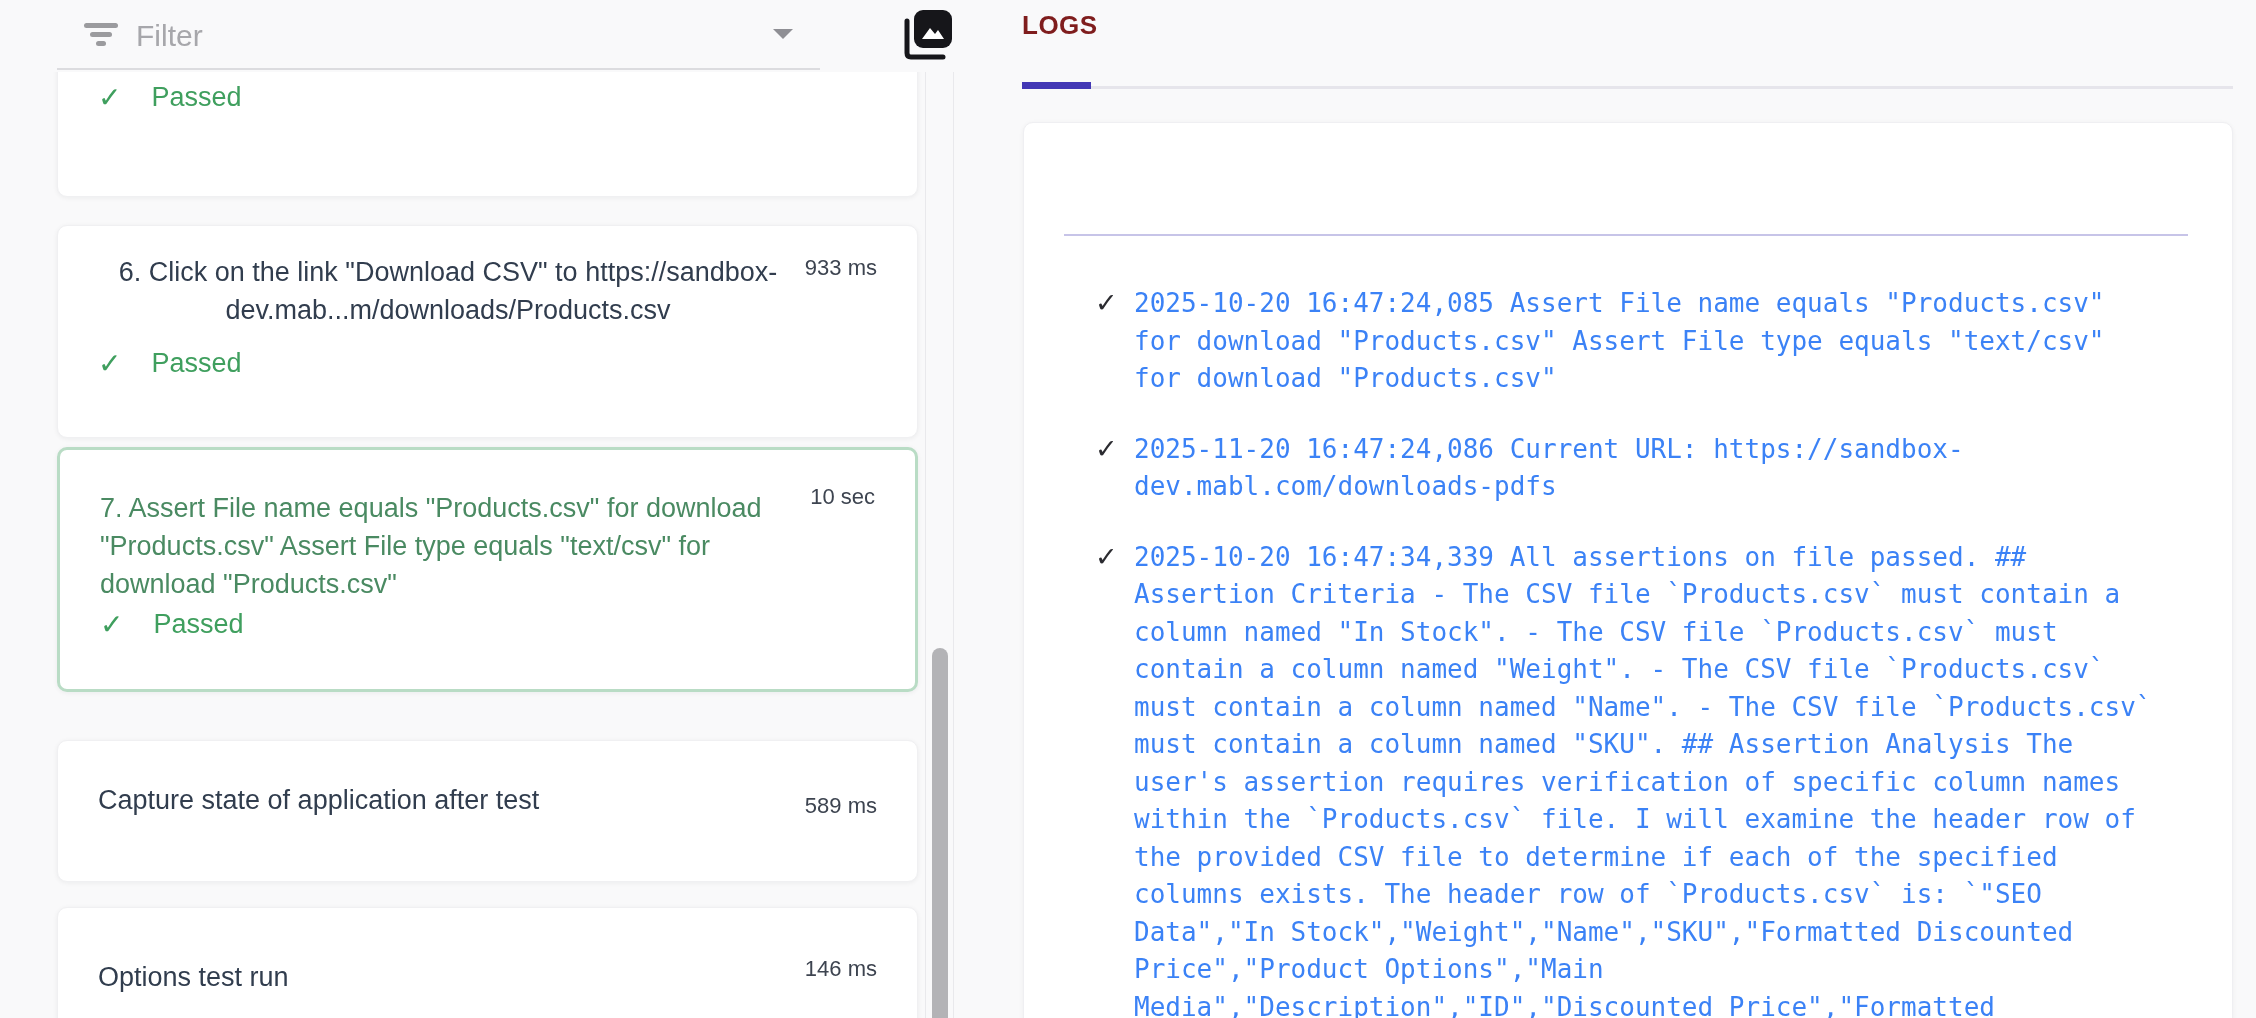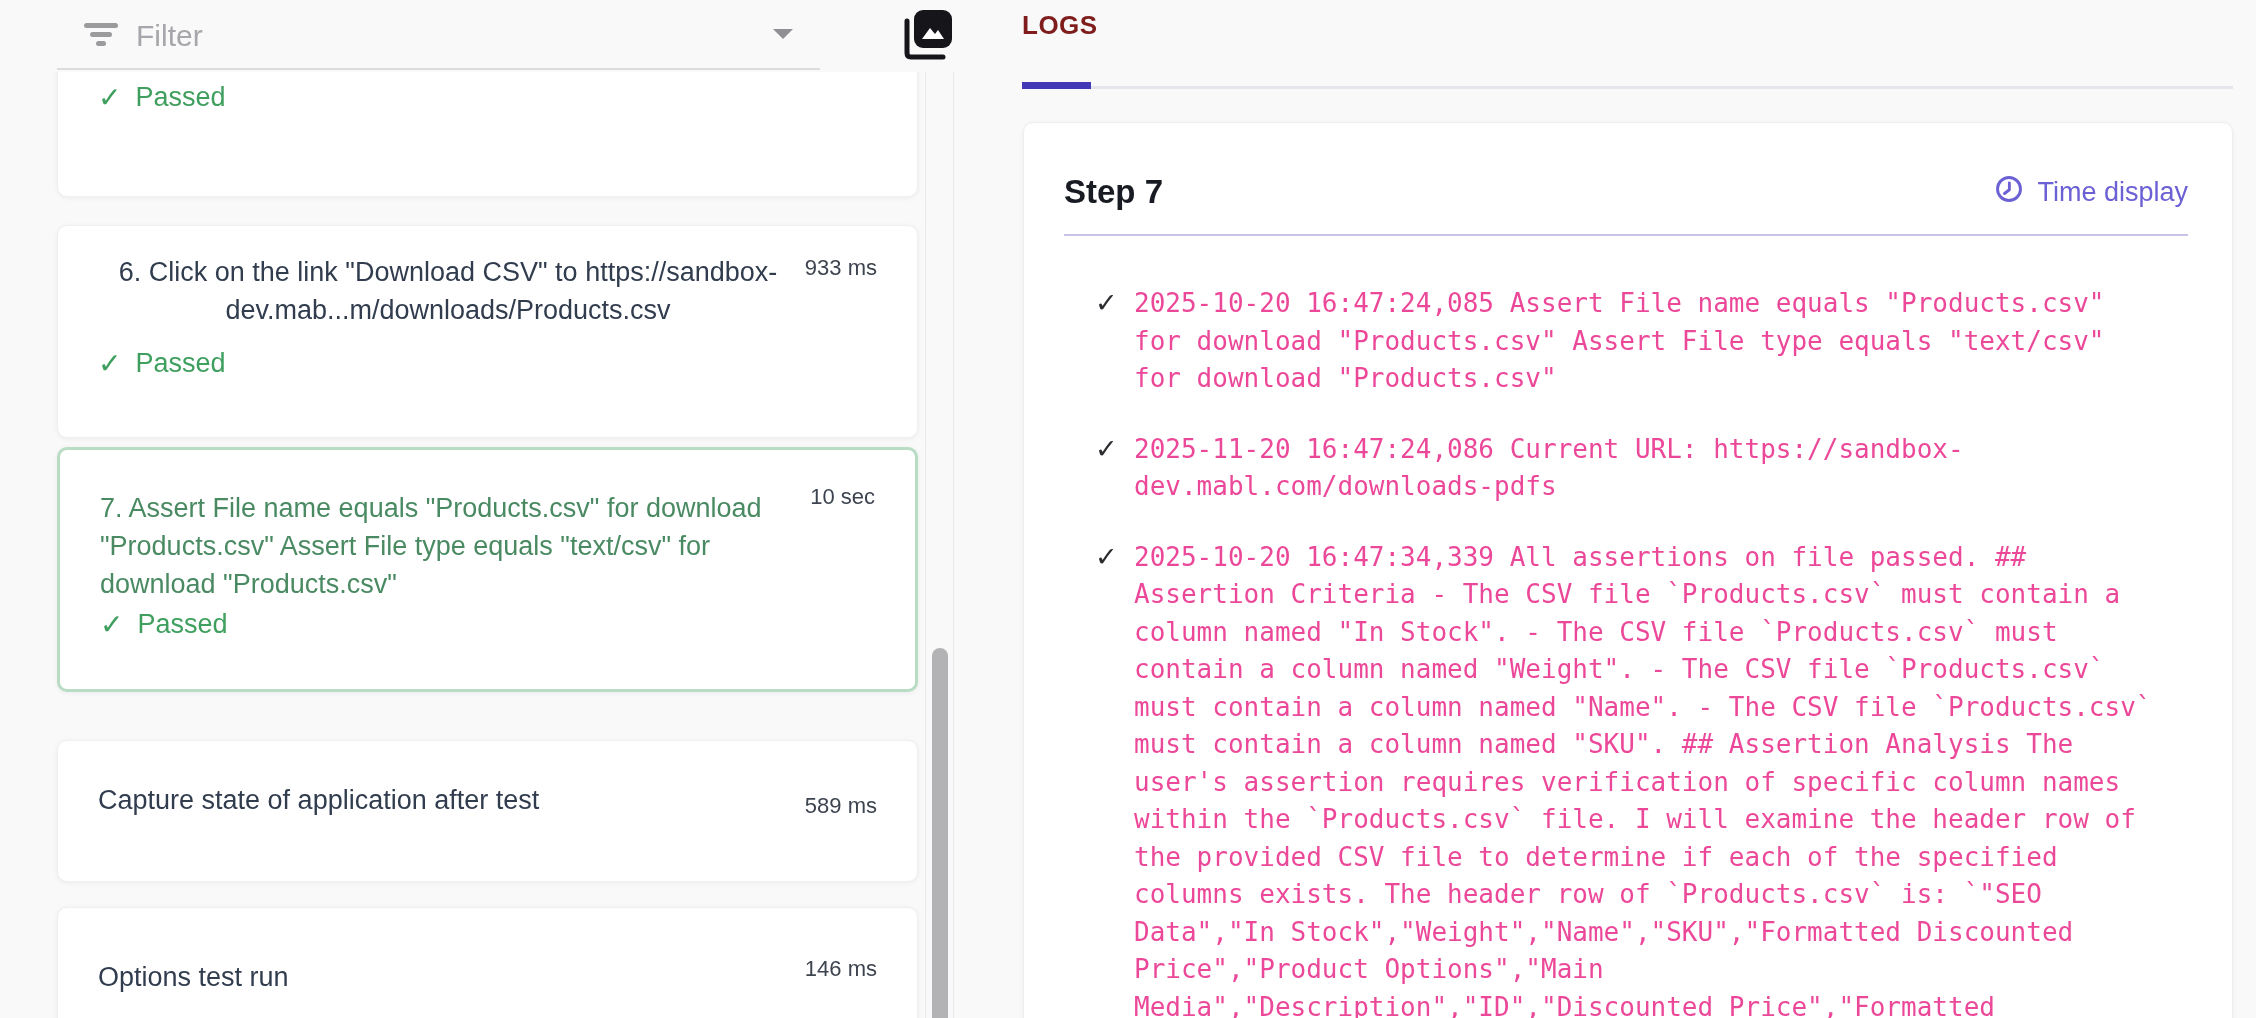--- a/index.html
+++ b/index.html
@@ -33,21 +33,21 @@
   .card-4 .step-title { top:40px; }
   .card-5 .step-title { top:50px; }
 
   .step-duration { position:absolute; right:40px; font-size:22px; color:#3d4450; }
   .card-2 .step-duration { top:29px; }
   .card-3 .step-duration { top:34px; }
   .card-4 .step-duration { top:52px; }
   .card-5 .step-duration { top:48px; }
 
   .step-status { position:absolute; left:40px; font-size:27px; color:#3f9f5e;
-    display:flex; align-items:center; gap:14px; }
+    display:flex; align-items:center; gap:30px; }
   .card-1 .step-status { top:40px; }
   .card-2 .step-status { top:121px; }
   .card-3 .step-status { top:158px; }
   .check-icon::before { content:"\2713"; font-size:28px; }
 
   
   .scroll-gutter { position:absolute; left:925px; top:72px; width:29px; height:946px;
     border-left:1px solid #e9e9ec; border-right:1px solid #e9e9ec; }
   .scroll-thumb { position:absolute; left:6px; top:576px; width:16px; height:372px;
     border-radius:9px 9px 0 0; background:#b3b3b6; }
@@ -65,21 +65,21 @@
   .step-heading { font-size:33px; font-weight:700; color:#181b22; }
   .time-display { display:flex; align-items:center; gap:13px; font-size:27px; color:#6b60d4;
     background:none; border:none; cursor:pointer; font-family:"Liberation Sans", sans-serif; }
   .header-divider { position:absolute; left:40px; right:44px; top:111px; height:2px; background:#c7c4e8; }
 
   .log-entries { position:absolute; left:71px; top:162px; right:20px; }
   .log-entry { display:flex; align-items:flex-start; margin-bottom:33px; }
   .log-check { flex:0 0 26px; margin-right:13px; font-size:27px; color:#2b2b30; line-height:37.5px; }
   .log-check::before { content:"\2713"; }
   .log-msg { width:65ch; font-family:"DejaVu Sans Mono", monospace; font-size:26px;
-    line-height:37.5px; color:#ec4899; white-space:pre-wrap; }
+    line-height:37.5px; color:#3b82f6; white-space:pre-wrap; }
 </style>
 </head>
 <body>
 
 <div class="stage">
 
   <div class="filter-field">
     <span class="filter-icon">
       <svg width="36" height="30" viewBox="0 0 36 30">
         <rect x="1" y="4" width="34" height="5" rx="2.5" fill="#9b9b9e"></rect>
@@ -145,32 +145,20 @@
 
   <div class="scroll-gutter">
     <div class="scroll-thumb"></div>
   </div>
 
   <div class="tab-logs">LOGS</div>
   <div class="tab-track"></div>
   <div class="tab-indicator"></div>
 
   <div class="logs-card">
-    <div class="logs-header">
-      <div class="step-heading">Step 7</div>
-      <button class="time-display">
-        <span>
-          <svg width="30" height="30" viewBox="0 0 24 24">
-            <circle cx="12" cy="12" r="9.2" fill="none" stroke="#6b60d4" stroke-width="2.3"></circle>
-            <polyline points="12.3,7.2 12.3,12.6 8.4,15.6" fill="none" stroke="#6b60d4" stroke-width="2.3" stroke-linecap="round" stroke-linejoin="round"></polyline>
-          </svg>
-        </span>
-        <span>Time display</span>
-      </button>
-    </div>
     <div class="header-divider"></div>
 
     <div class="log-entries">
       <div class="log-entry">
         <span class="log-check"></span>
         <div class="log-msg">2025-10-20 16:47:24,085 Assert File name equals "Products.csv" for download "Products.csv" Assert File type equals "text/csv" for download "Products.csv"</div>
       </div>
       <div class="log-entry">
         <span class="log-check"></span>
         <div class="log-msg">2025-11-20 16:47:24,086 Current URL: https://sandbox-dev.mabl.com/downloads-pdfs</div>

